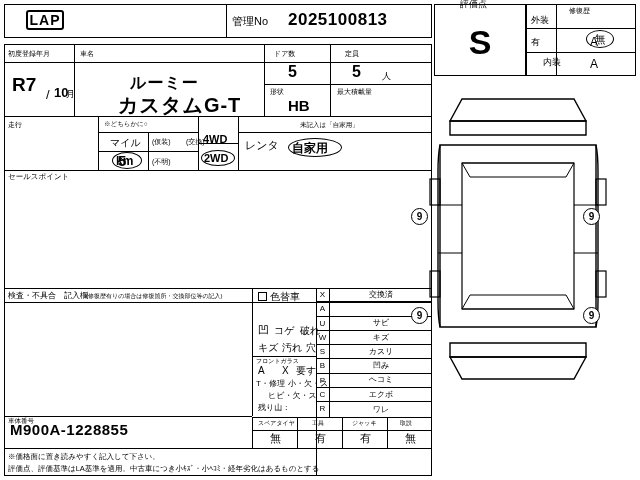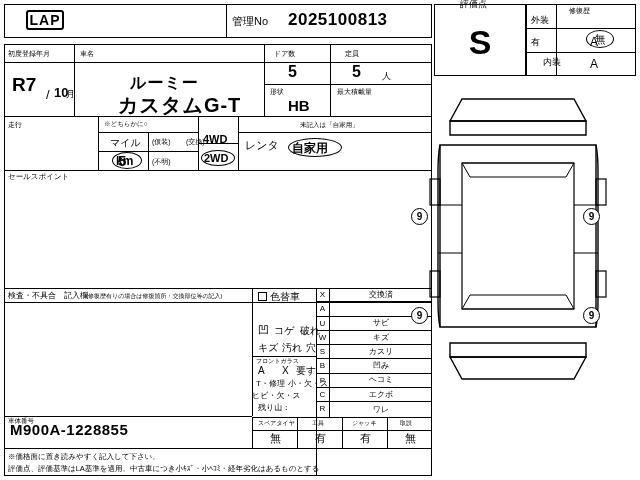--- a/index.html
+++ b/index.html
@@ -271,21 +271,21 @@
   <div class="lbl" style="left:282px; top:343px; font-size:10px;">汚れ</div>
   <div class="lbl" style="left:306px; top:343px; font-size:10px;">穴</div>
 
   <div class="hline" style="left:252px; top:356px; width:64px;"></div>
   <div class="lbl" style="left:256px; top:358px; font-size:6px;">フロントガラス</div>
   <div class="lbl" style="left:258px; top:366px; font-size:10px;">A</div>
   <div class="lbl" style="left:282px; top:366px; font-size:10px;">X</div>
   <div class="lbl" style="left:296px; top:366px; font-size:10px;">要す</div>
   <div class="lbl" style="left:256px; top:380px; font-size:8px;">T・修理</div>
   <div class="lbl" style="left:288px; top:380px; font-size:8px;">小・欠・ス</div>
-  <div class="lbl" style="left:252px; top:392px; font-size:8px;">ヒビ・欠・ス</div>
+  <div class="lbl" style="left:268px; top:392px; font-size:8px;">ヒビ・欠・ス</div>
   <div class="lbl" style="left:258px; top:404px; font-size:8px;">残り山：</div>
 
   <div style="position:absolute; left:316px; top:288px; width:116px; height:129px;">
     <div class="legend-row">
         <div class="legend-key">X</div>
         <div class="legend-val">交換済</div>
       </div>
     <div class="legend-row">
         <div class="legend-key">A</div>
       </div>

